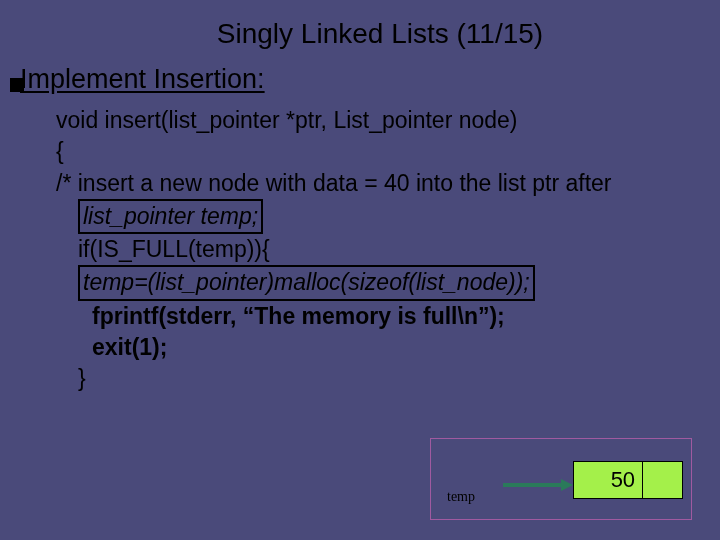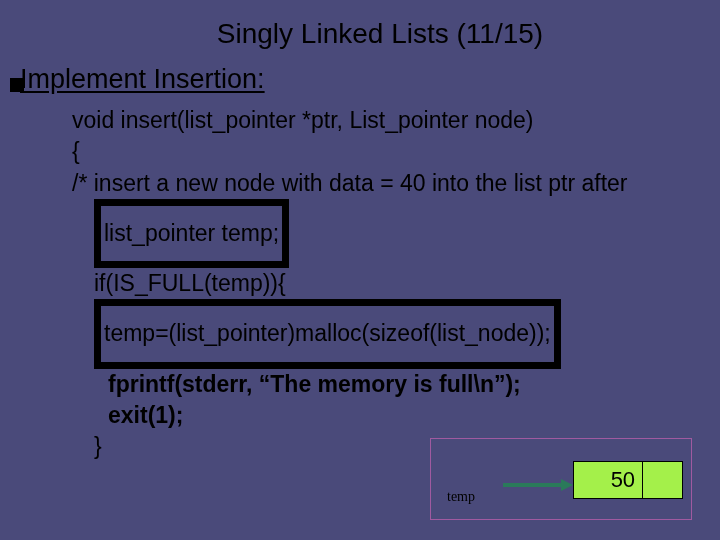--- a/index.html
+++ b/index.html
@@ -34,30 +34,31 @@
   }
   .bullet {
     position: absolute;
     left: 10px;
     top: 78px;
     width: 14px;
     height: 14px;
     background: #000;
   }
   .body {
-    margin-left: 58px;
+    margin-left: 42px;
     font-size: 23px;
     line-height: 1.36;
   }
   .indent1 { padding-left: 22px; }
   .indent2 { padding-left: 36px; font-weight: bold; }
   .boxed-red {
-    border: 7px solid #000000;
+    border: 2px solid #000000;
     display: inline-block;
-    padding: 12px 3px;
+    padding: 0 3px;
+    font-style: italic;
   }
   .diagram {
     position: absolute;
     right: 28px;
     bottom: 20px;
     width: 262px;
     height: 82px;
     border: 1.5px solid #a05aa0;
   }
   .temp-label {

